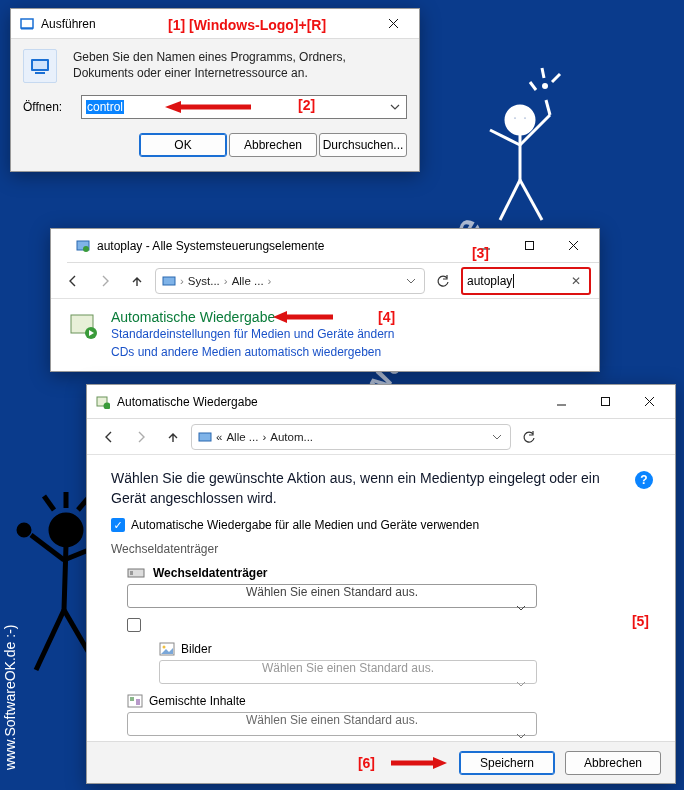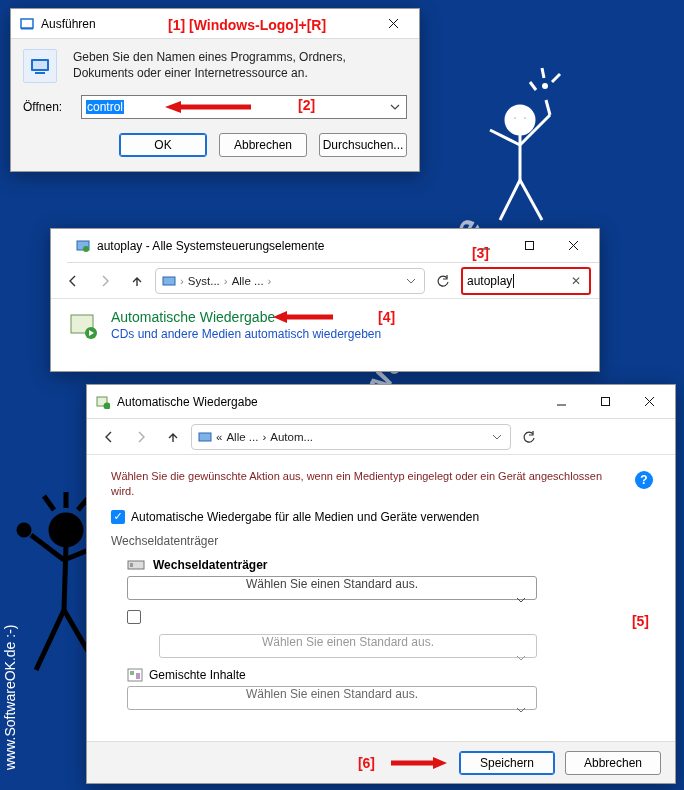--- a/index.html
+++ b/index.html
@@ -47,21 +47,21 @@
     width: 34px; height: 34px; flex-shrink: 0;
     display: flex; align-items: center; justify-content: center;
     background: #e8f0fb; border: 1px solid #c6d9f0; border-radius: 2px;
   }
   .run-desc { font-size: 12px; line-height: 1.35; color: #222; }
   .open-row { display: flex; align-items: center; gap: 8px; margin-top: 12px; position: relative; }
   .open-label { width: 50px; }
   .combo { flex: 1; height: 24px; background: #fff; border: 1px solid #7a7a7a; display: flex; align-items: center; padding: 0 4px; }
   .selected-text { background: #0a84ff; color: #fff; padding: 0 1px; }
   .chev { width: 14px; display: flex; justify-content: center; }
-  .btnrow { display: flex; gap: 12px; justify-content: flex-end; margin-top: 14px; }
+  .btnrow { display: flex; gap: 2px; justify-content: flex-end; margin-top: 14px; }
   .btn {
     min-width: 88px; height: 24px;
     background: #fdfdfd; border: 1px solid #8a8a8a;
     border-radius: 3px;
     font-size: 12px; color: #000;
     display: flex; align-items: center; justify-content: center;
   }
   .btn.focus { border-color: #1a6fd4; box-shadow: inset 0 0 0 1px #1a6fd4; }
 
   
@@ -99,21 +99,21 @@
   
   #ap { left: 86px; top: 384px; width: 590px; height: 400px; background: #fff; }
   #ap .titlebar { height: 34px; }
   .crumb2 {
     flex: 1; height: 26px;
     background: #fff; border: 1px solid #ccc; border-radius: 4px;
     display: flex; align-items: center; padding: 0 6px; gap: 4px;
     font-size: 11.5px; color: #222; overflow: hidden;
   }
   .ap-content { padding: 14px 24px 0 24px; position: relative; }
-  .ap-head { color: #7f1d1d; font-size: 11px; line-height: 1.4; padding-right: 30px; }
+  .ap-head { color: #0f172a; font-size: 14px; line-height: 1.4; padding-right: 30px; }
   .help-q {
     position: absolute; right: 22px; top: 16px;
     width: 18px; height: 18px; border-radius: 50%;
     background: #0a84ff; color: #fff;
     display: flex; align-items: center; justify-content: center;
     font-size: 12px; font-weight: bold;
   }
   .chk-row { display: flex; align-items: center; gap: 6px; margin: 10px 0 10px 0; }
   .chk { width: 14px; height: 14px; background: #0a84ff; color:#fff; display:flex; align-items:center; justify-content:center; font-size:11px; border-radius:2px; }
   .chk.empty { background:#fff; border:1px solid #666; }
@@ -330,20 +330,21 @@
   <div class="cp-result">
     <div class="cp-res-ico">
       <svg width="30" height="30">
           <rect x="2" y="4" width="22" height="18" fill="#e8f0d8" stroke="#6a945a"></rect>
           <circle cx="22" cy="22" r="6" fill="#3a9b3a"></circle>
           <path d="M20 19 L25 22 L20 25 Z" fill="#fff"></path>
         </svg>
     </div>
     <div>
       <div class="cp-heading">Automatische Wiedergabe</div>
+      <div class="cp-sub">Standardeinstellungen für Medien und Geräte ändern</div>
       <div class="cp-sub">CDs und andere Medien automatisch wiedergeben</div>
     </div>
   </div>
   <div class="marker" style="right:110px; top:16px;">[3]</div>
   <div class="marker" style="left:280px; top:80px;">[4]</div>
   <svg class="arrow-red" style="left:220px; top:80px;" width="64" height="16">
     <path d="M62 8 L12 8" stroke="#d11" stroke-width="5"></path>
     <path d="M2 8 L16 2 L16 14 Z" fill="#d11"></path>
   </svg>
 </div>
@@ -437,20 +438,28 @@
           <svg width="10" height="6">
             <path d="M1 1 L5 5 L9 1" fill="none" stroke="#444"></path>
           </svg>
         </span>
     </div>
 
     <div class="chk-row" style="margin-left:16px">
       <span class="chk empty"></span>
     </div>
 
+    <div class="sub-item">
+      <svg width="16" height="14">
+          <rect x="1" y="1" width="14" height="12" fill="#fff" stroke="#888"></rect>
+          <circle cx="5" cy="5" r="1.5" fill="#f0c040"></circle>
+          <path d="M2 12 L7 7 L10 10 L14 6 L14 12 Z" fill="#7aa7d8"></path>
+        </svg>
+      <span>Bilder</span>
+    </div>
     <div class="sel" style="margin-left:48px; width:378px; opacity:.55">
       <span>Wählen Sie einen Standard aus.</span>
       <span class="chev">
           <svg width="10" height="6">
             <path d="M1 1 L5 5 L9 1" fill="none" stroke="#444"></path>
           </svg>
         </span>
     </div>
 
     <div class="sub-item" style="margin-left:16px">

